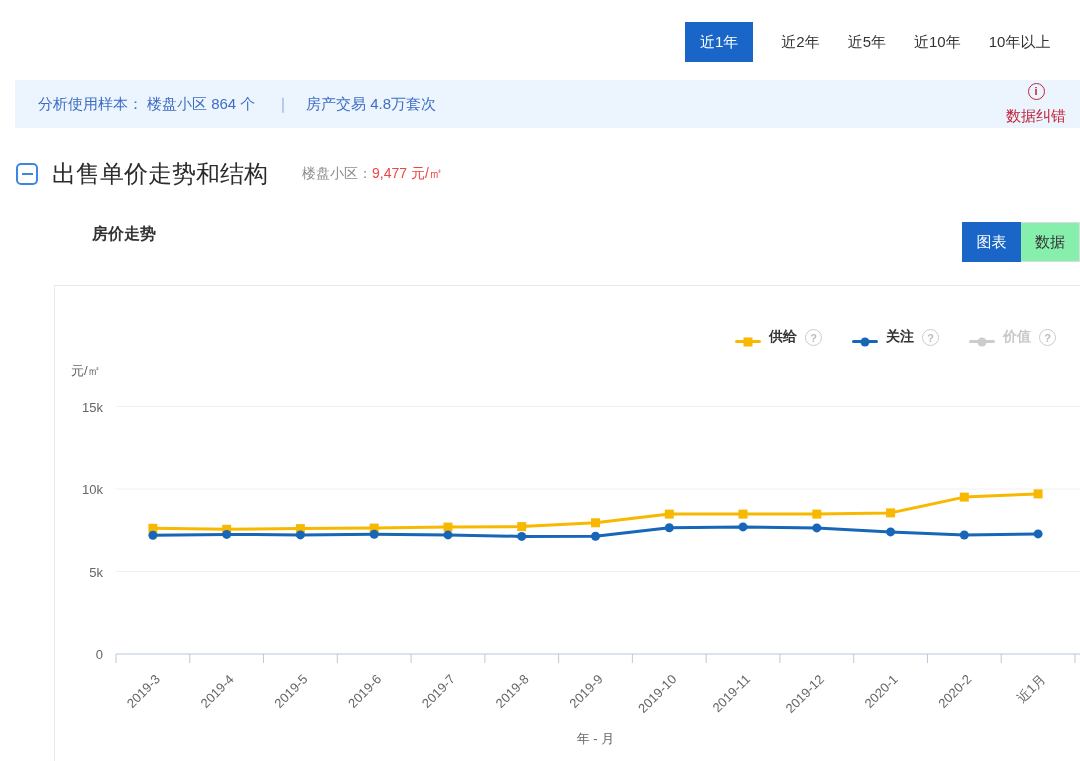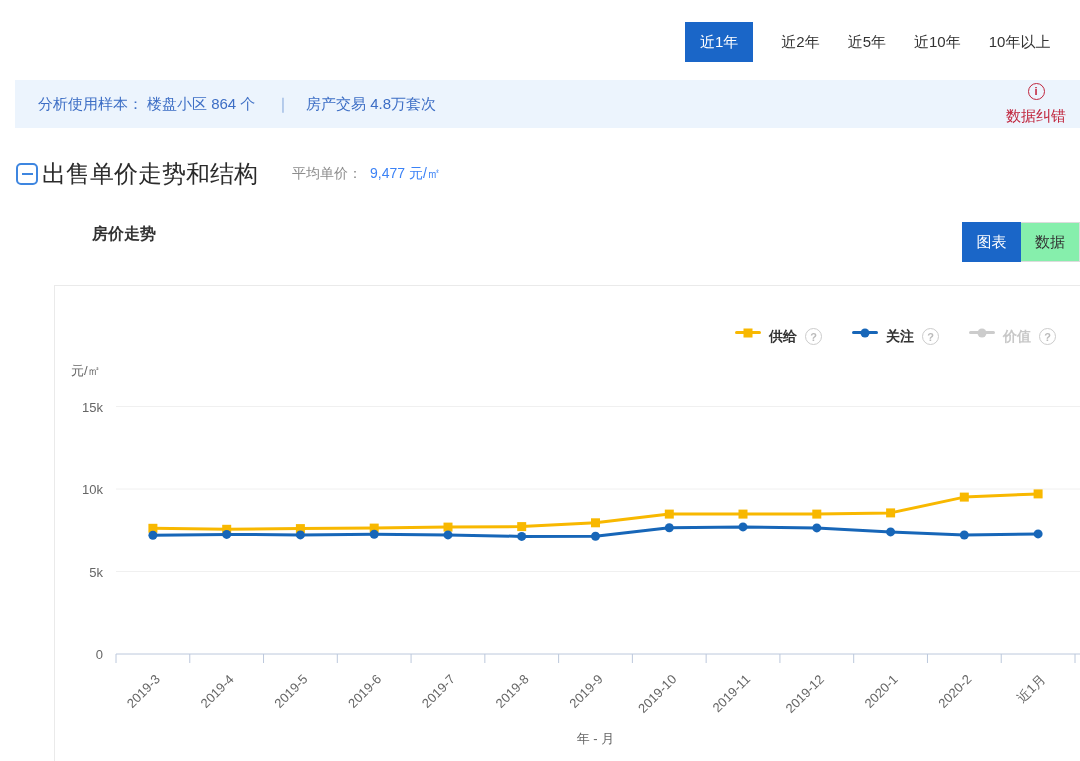--- a/index.html
+++ b/index.html
@@ -22,41 +22,41 @@
   .correction { color:#c0243c; display:flex; align-items:center; gap:7px; cursor:pointer;flex-direction:column; }
   .info-icon { width:17px; height:17px; border:1.5px solid #c0243c; border-radius:50%; display:inline-flex;
                align-items:center; justify-content:center; font-size:11px; font-weight:700; color:#c0243c; }
   .info-icon::after { content:"i"; }
 
   
   .section-header { position:absolute; left:16px; top:158px; display:flex; align-items:center; }
   .collapse-icon { width:22px; height:22px; border:2px solid #3e86e0; border-radius:5px; display:inline-flex;
                    align-items:center; justify-content:center; cursor:pointer; flex:0 0 auto; }
   .collapse-icon .minus { width:11px; height:2px; background:#3e86e0; display:block; }
-  .section-title { margin-left:4px; font-size:24px; font-weight:400; color:#2b2b2b; }
+  .section-title { margin-left:14px; font-size:24px; font-weight:400; color:#2b2b2b; }
   .avg-group { margin-left:34px; font-size:14px; display:flex; align-items:baseline; }
   .avg-label { color:#8c8c8c; }
-  .avg-value { color:#3b82f6; margin-left:8px; }
+  .avg-value { color:#ef4444; }
 
   
   .trend-title { position:absolute; left:52px; top:224px; font-size:16px; font-weight:700; color:#333;margin-left:40px; }
   .view-toggle { position:absolute; left:962px; top:222px; display:flex; height:40px; }
   .view-tab { min-width:59px; height:40px; display:flex; align-items:center; justify-content:center;
               font-size:15px; cursor:pointer; background:#86efac; border:1px solid #dcdcdc; color:#333; }
   .view-tab + .view-tab { border-left:none; }
   .view-tab.active { background:#1a66c8; border-color:#1a66c8; color:#fff; }
 
   
   .chart-box { position:absolute; left:54px; top:285px; width:1030px; height:480px; border:1px solid #eaeaea; background:#fff; }
   .chart-box svg { position:absolute; left:0; top:0; }
   .axt { font-size:13px; fill:#666; font-family:"Liberation Sans","DejaVu Sans",sans-serif; }
 
   
   .legend { position:absolute; left:680px; top:42px; display:flex; align-items:center; gap:30px; }
-  .legend-item { display:flex; align-items:flex-start; gap:8px; cursor:pointer; }
+  .legend-item { display:flex; align-items:flex-end; gap:8px; cursor:pointer; }
   .legend-marker { position:relative; width:26px; height:9px; display:inline-flex; align-items:center; }
   .legend-line { position:absolute; left:0; right:0; top:3px; height:3px; border-radius:2px; }
   .legend-shape { position:absolute; left:50%; top:50%; transform:translate(-50%,-50%); }
   .legend-shape.square { width:9px; height:9px; }
   .legend-shape.circle { width:9px; height:9px; border-radius:50%; }
   .legend-label { font-size:14px; font-weight:700; color:#333; }
   .legend-item.disabled .legend-label { color:#c8c8c8; }
   .q-icon { width:17px; height:17px; border:1px solid #ccc; border-radius:50%; display:inline-flex;
             align-items:center; justify-content:center; font-size:11px; font-weight:700; color:#bbb; cursor:pointer; }
   .q-icon::after { content:"?"; }
@@ -87,21 +87,21 @@
       <span>数据纠错</span>
     </div>
   </div>
 
   <div class="section-header">
     <span class="collapse-icon">
         <span class="minus"></span>
       </span>
     <h2 class="section-title">出售单价走势和结构</h2>
     <div class="avg-group">
-      <span class="avg-label">平均单价：</span>
+      <span class="avg-label">楼盘小区：</span>
       <span class="avg-value">9,477 元/㎡</span>
     </div>
   </div>
 
   <h3 class="trend-title">房价走势</h3>
 
   <div class="view-toggle">
       <div class="view-tab active">图表</div>
       <div class="view-tab">数据</div>
     </div>

